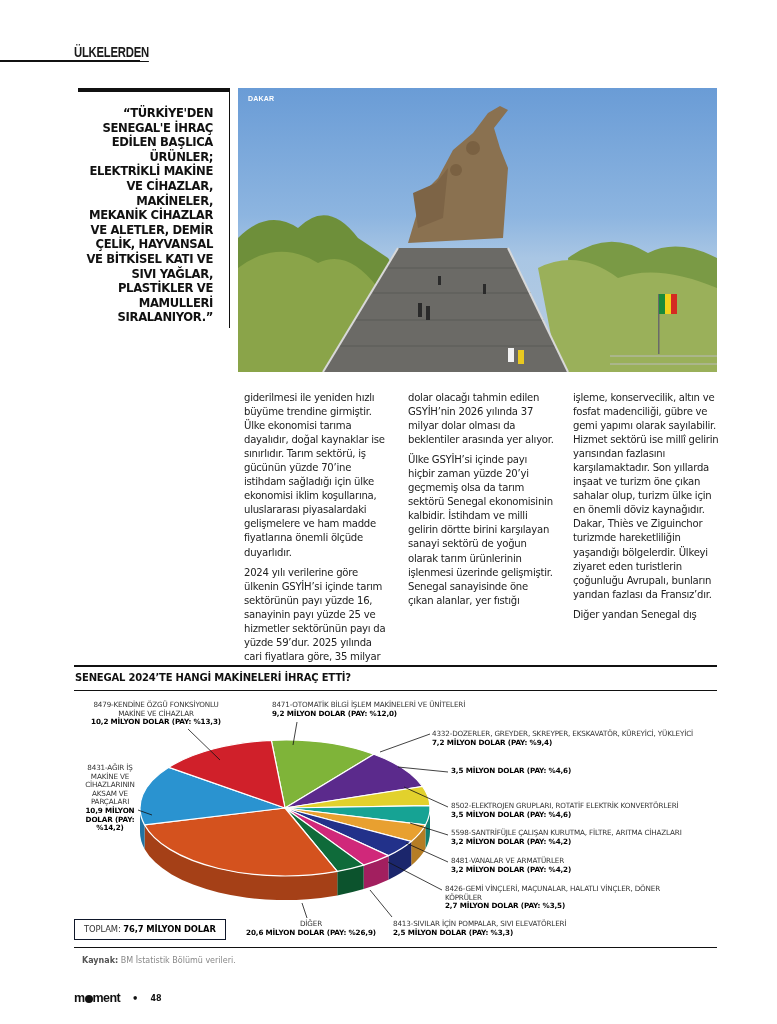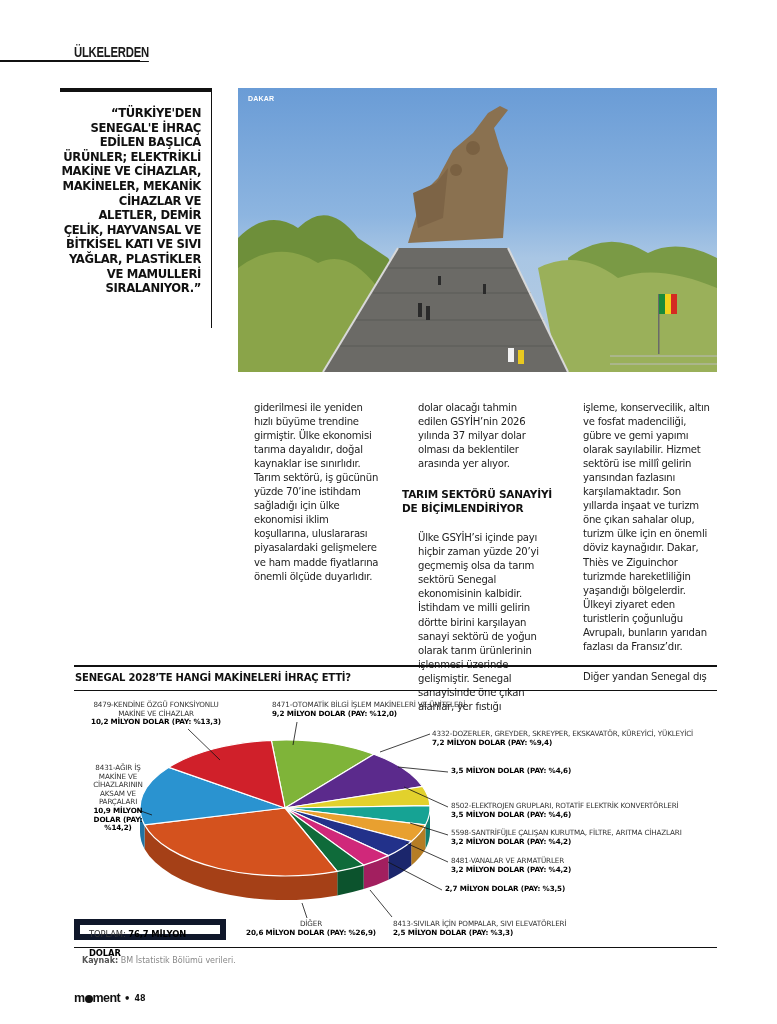--- a/index.html
+++ b/index.html
@@ -2,51 +2,51 @@
 <html><head>
 <meta charset="utf-8">
 <style>
   * { box-sizing: border-box; margin: 0; padding: 0; }
   html, body { width: 777px; height: 1024px; background: #ffffff; overflow: hidden; }
   body { position: relative; font-family: "DejaVu Sans", sans-serif; color: #1a1a1a; }
 
   .section-rule { position: absolute; left: 0; top: 60px; width: 140px; height: 1.5px; background: #111; }
   .section-title { position: absolute; left: 74px; top: 44px; font-family: "Liberation Sans", sans-serif; font-weight: 700; font-size: 14.5px; letter-spacing: -0.3px; transform: scaleX(0.78); transform-origin: left; border-bottom: 1.5px solid #111; padding-bottom: 1px; }
 
-  .quote-box { position: absolute; left: 60px; top: 88px; width: 152px; height: 240px; border-top: 4px solid #111; border-right: 1.5px solid #111; padding: 14px 10px 0 0; }
+  .quote-box { position: absolute; left: 78px; top: 88px; width: 152px; height: 240px; border-top: 4px solid #111; border-right: 1.5px solid #111; padding: 14px 16px 0 0; }
   .quote-text { font-family: "DejaVu Sans", sans-serif; font-weight: 700; font-size: 11.6px; line-height: 14.6px; text-align: right; letter-spacing: -0.35px; color: #111; }
 
   .photo { position: absolute; left: 238px; top: 88px; width: 479px; height: 284px; overflow: hidden; background: linear-gradient(#6a9cd6 0%, #8db5e0 45%, #a9c6e4 60%, #b9cde0 100%); }
   .photo svg { position: absolute; left: 0; top: 0; }
   .photo-caption { position: absolute; left: 10px; top: 7px; font-family: "Liberation Sans", sans-serif; font-weight: 700; font-size: 7px; color: #fff; letter-spacing: 0.2px; }
 
   .col { position: absolute; top: 385px; width: 160px; font-family: "DejaVu Sans", sans-serif; font-size: 10.1px; line-height: 14.05px; color: #222; letter-spacing: -0.25px; }
-  .col p { margin: 16px; }
+  .col p { margin: 6px; }
   .col h3 { font-family: "DejaVu Sans", sans-serif; font-weight: 800; font-size: 10.5px; line-height: 14px; color: #111; letter-spacing: -0.2px; margin-top: 14px; }
   .col1 { left: 238px; }
   .col2 { left: 402px; }
   .col3 { left: 567px; }
 
   .chart-top-rule { position: absolute; left: 74px; top: 665px; width: 643px; height: 1.5px; background: #111; }
   .chart-title { position: absolute; left: 75px; top: 672px; font-family: "DejaVu Sans", sans-serif; font-weight: 800; font-size: 10px; color: #111; letter-spacing: -0.2px; }
   .chart-title-rule { position: absolute; left: 74px; top: 690px; width: 643px; height: 1px; background: #111; }
 
   .chart-svg { position: absolute; left: 0; top: 0; }
 
   .lbl { position: absolute; font-family: "DejaVu Sans", sans-serif; font-size: 7.2px; line-height: 8.6px; color: #333; letter-spacing: -0.15px; }
   .lbl .v { display: block; font-weight: 700; color: #000; }
   .lbl.c { text-align: center; }
 
-  .total-box { position: absolute; left: 74px; top: 919px; width: 152px; height: 21px; border: 6px solid #0f172a; font-size: 8.4px; line-height: 19px; padding-left: 9px; color: #333; letter-spacing: -0.1px; }
+  .total-box { position: absolute; left: 74px; top: 919px; width: 152px; height: 21px; border: 1px solid #0f172a; font-size: 8.4px; line-height: 19px; padding-left: 9px; color: #333; letter-spacing: -0.1px; }
   .total-box b { font-weight: 800; color: #000; }
   .chart-bottom-rule { position: absolute; left: 74px; top: 947px; width: 643px; height: 1px; background: #111; }
   .source { position: absolute; left: 74px; top: 956px; font-size: 8px; color: #888; }
   .source b { color: #555; font-weight: 700; padding-left: 8px; }
 
-  .footer { position: absolute; left: 74px; top: 991px; font-size: 10px; font-weight: 700; color: #111; display: flex; align-items: center; gap: 4px; }
+  .footer { position: absolute; left: 74px; top: 991px; font-size: 10px; font-weight: 700; color: #111; display: flex; align-items: center; gap: 12px; }
   .logo { font-family: "Liberation Sans", sans-serif; font-weight: 700; font-size: 12.5px; letter-spacing: -0.6px; }
   .logo-dot { display: inline-block; width: 8px; height: 8px; border-radius: 50%; background: #111; vertical-align: -1px; }
   .page-num { font-size: 8px; font-weight: 700; }
 </style>
 </head>
 <body>
 
 <div class="section-rule"></div>
 <div class="section-title">ÜLKELERDEN</div>
 
@@ -96,33 +96,33 @@
     <g stroke="#bbb" stroke-width="1" fill="none">
       <line x1="372" y1="268" x2="479" y2="268"></line>
       <line x1="372" y1="276" x2="479" y2="276"></line>
     </g>
   </svg>
   <div class="photo-caption">DAKAR</div>
 </div>
 
 <div class="col col1">
   <p>giderilmesi ile yeniden hızlı büyüme trendine girmiştir. Ülke ekonomisi tarıma dayalıdır, doğal kaynaklar ise sınırlıdır. Tarım sektörü, iş gücünün yüzde 70’ine istihdam sağladığı için ülke ekonomisi iklim koşullarına, uluslararası piyasalardaki gelişmelere ve ham madde fiyatlarına önemli ölçüde duyarlıdır.</p>
+  <p>2024 yılı verilerine göre ülkenin GSYİH’si içinde tarım sektörünün payı yüzde 16, sanayinin payı yüzde 25 ve hizmetler sektörünün payı da yüzde 59’dur. 2025 yılında cari fiyatlara göre, 35 milyar</p>
 </div>
 <div class="col col2">
   <p>dolar olacağı tahmin edilen GSYİH’nin 2026 yılında 37 milyar dolar olması da beklentiler arasında yer alıyor.</p>
-  <h3>TARIM SEKTÖRÜ SANAYİYİ DE BİÇİMLENDİRİYOR</h3>
   <p>Ülke GSYİH’si içinde payı hiçbir zaman yüzde 20’yi geçmemiş olsa da tarım sektörü Senegal ekonomisinin kalbidir. İstihdam ve milli gelirin dörtte birini karşılayan sanayi sektörü de yoğun olarak tarım ürünlerinin işlenmesi üzerinde gelişmiştir. Senegal sanayisinde öne çıkan alanlar, yer fıstığı</p>
 </div>
 <div class="col col3">
   <p>işleme, konservecilik, altın ve fosfat madenciliği, gübre ve gemi yapımı olarak sayılabilir. Hizmet sektörü ise millî gelirin yarısından fazlasını karşılamaktadır. Son yıllarda inşaat ve turizm öne çıkan sahalar olup, turizm ülke için en önemli döviz kaynağıdır. Dakar, Thiès ve Ziguinchor turizmde hareketliliğin yaşandığı bölgelerdir. Ülkeyi ziyaret eden turistlerin çoğunluğu Avrupalı, bunların yarıdan fazlası da Fransız’dır.</p>
   <p>Diğer yandan Senegal dış</p>
 </div>
 
 <div class="chart-top-rule"></div>
-<div class="chart-title">SENEGAL 2028’TE HANGİ MAKİNELERİ İHRAÇ ETTİ?</div>
+<div class="chart-title">SENEGAL 2024’TE HANGİ MAKİNELERİ İHRAÇ ETTİ?</div>
 <div class="chart-title-rule"></div>
 
 <svg class="chart-svg" id="pie" width="777" height="1024">
     <path d="M430,808 A145,68 0 0,1 425.42533744835566,824.94598056795 L425.42533744835566,848.94598056795 A145,68 0 0,0 430,832 Z" fill="rgb(17,127,115)"></path>
     <path d="M425.42533744835566,824.94598056795 A145,68 0 0,1 411.2637562268846,841.4332087676376 L411.2637562268846,865.4332087676376 A145,68 0 0,0 425.42533744835566,848.94598056795 Z" fill="rgb(181,125,37)"></path>
     <path d="M411.2637562268846,841.4332087676376 A145,68 0 0,1 388.47518556861684,855.6361081346049 L388.47518556861684,879.6361081346049 A145,68 0 0,0 411.2637562268846,865.4332087676376 Z" fill="rgb(27,38,108)"></path>
     <path d="M388.47518556861684,855.6361081346049 A145,68 0 0,1 363.67023773793505,865.1214509529055 L363.67023773793505,889.1214509529055 A145,68 0 0,0 388.47518556861684,879.6361081346049 Z" fill="rgb(162,31,95)"></path>
     <path d="M363.67023773793505,865.1214509529055 A145,68 0 0,1 337.2552498600615,871.4307524895278 L337.2552498600615,895.4307524895278 A145,68 0 0,0 363.67023773793505,889.1214509529055 Z" fill="rgb(12,83,45)"></path>
     <path d="M337.2552498600615,871.4307524895278 A145,68 0 0,1 144.57762314950327,824.95137525571 L144.57762314950327,848.95137525571 A145,68 0 0,0 337.2552498600615,895.4307524895278 Z" fill="rgb(165,64,23)"></path>
     <path d="M144.57762314950327,824.95137525571 A145,68 0 0,1 140,808 L140,832 A145,68 0 0,0 144.57762314950327,848.95137525571 Z" fill="rgb(33,115,162)"></path>
@@ -171,31 +171,32 @@
 </div>
 <div class="lbl" style="left:451px; top:829px; width:270px;">
   <span>5598-SANTRİFÜJLE ÇALIŞAN KURUTMA, FİLTRE, ARITMA CİHAZLARI</span>
   <span class="v">3,2 MİLYON DOLAR (PAY: %4,2)</span>
 </div>
 <div class="lbl" style="left:451px; top:857px; width:260px;">
   <span>8481-VANALAR VE ARMATÜRLER</span>
   <span class="v">3,2 MİLYON DOLAR (PAY: %4,2)</span>
 </div>
 <div class="lbl" style="left:445px; top:885px; width:240px;">
+  <span>8426-GEMİ VİNÇLERİ, MAÇUNALAR, HALATLI VİNÇLER, DÖNER KÖPRÜLER</span>
   <span class="v">2,7 MİLYON DOLAR (PAY: %3,5)</span>
 </div>
 <div class="lbl" style="left:393px; top:920px; width:250px;">
   <span>8413-SIVILAR İÇİN POMPALAR, SIVI ELEVATÖRLERİ</span>
   <span class="v">2,5 MİLYON DOLAR (PAY: %3,3)</span>
 </div>
 <div class="lbl c" style="left:236px; top:920px; width:150px;">
   <span>DİĞER</span>
   <span class="v">20,6 MİLYON DOLAR (PAY: %26,9)</span>
 </div>
-<div class="lbl c" style="left:78px; top:764px; width:64px;margin-left:8px;">
+<div class="lbl c" style="left:78px; top:764px; width:64px;">
   <span>8431-AĞIR İŞ MAKİNE VE CİHAZLARININ AKSAM VE PARÇALARI</span>
   <span class="v">10,9 MİLYON DOLAR (PAY: %14,2)</span>
 </div>
 
 <div class="total-box">
   <span>TOPLAM:</span>
   <b>76,7 MİLYON DOLAR</b>
 </div>
 <div class="chart-bottom-rule"></div>
 <div class="source">

